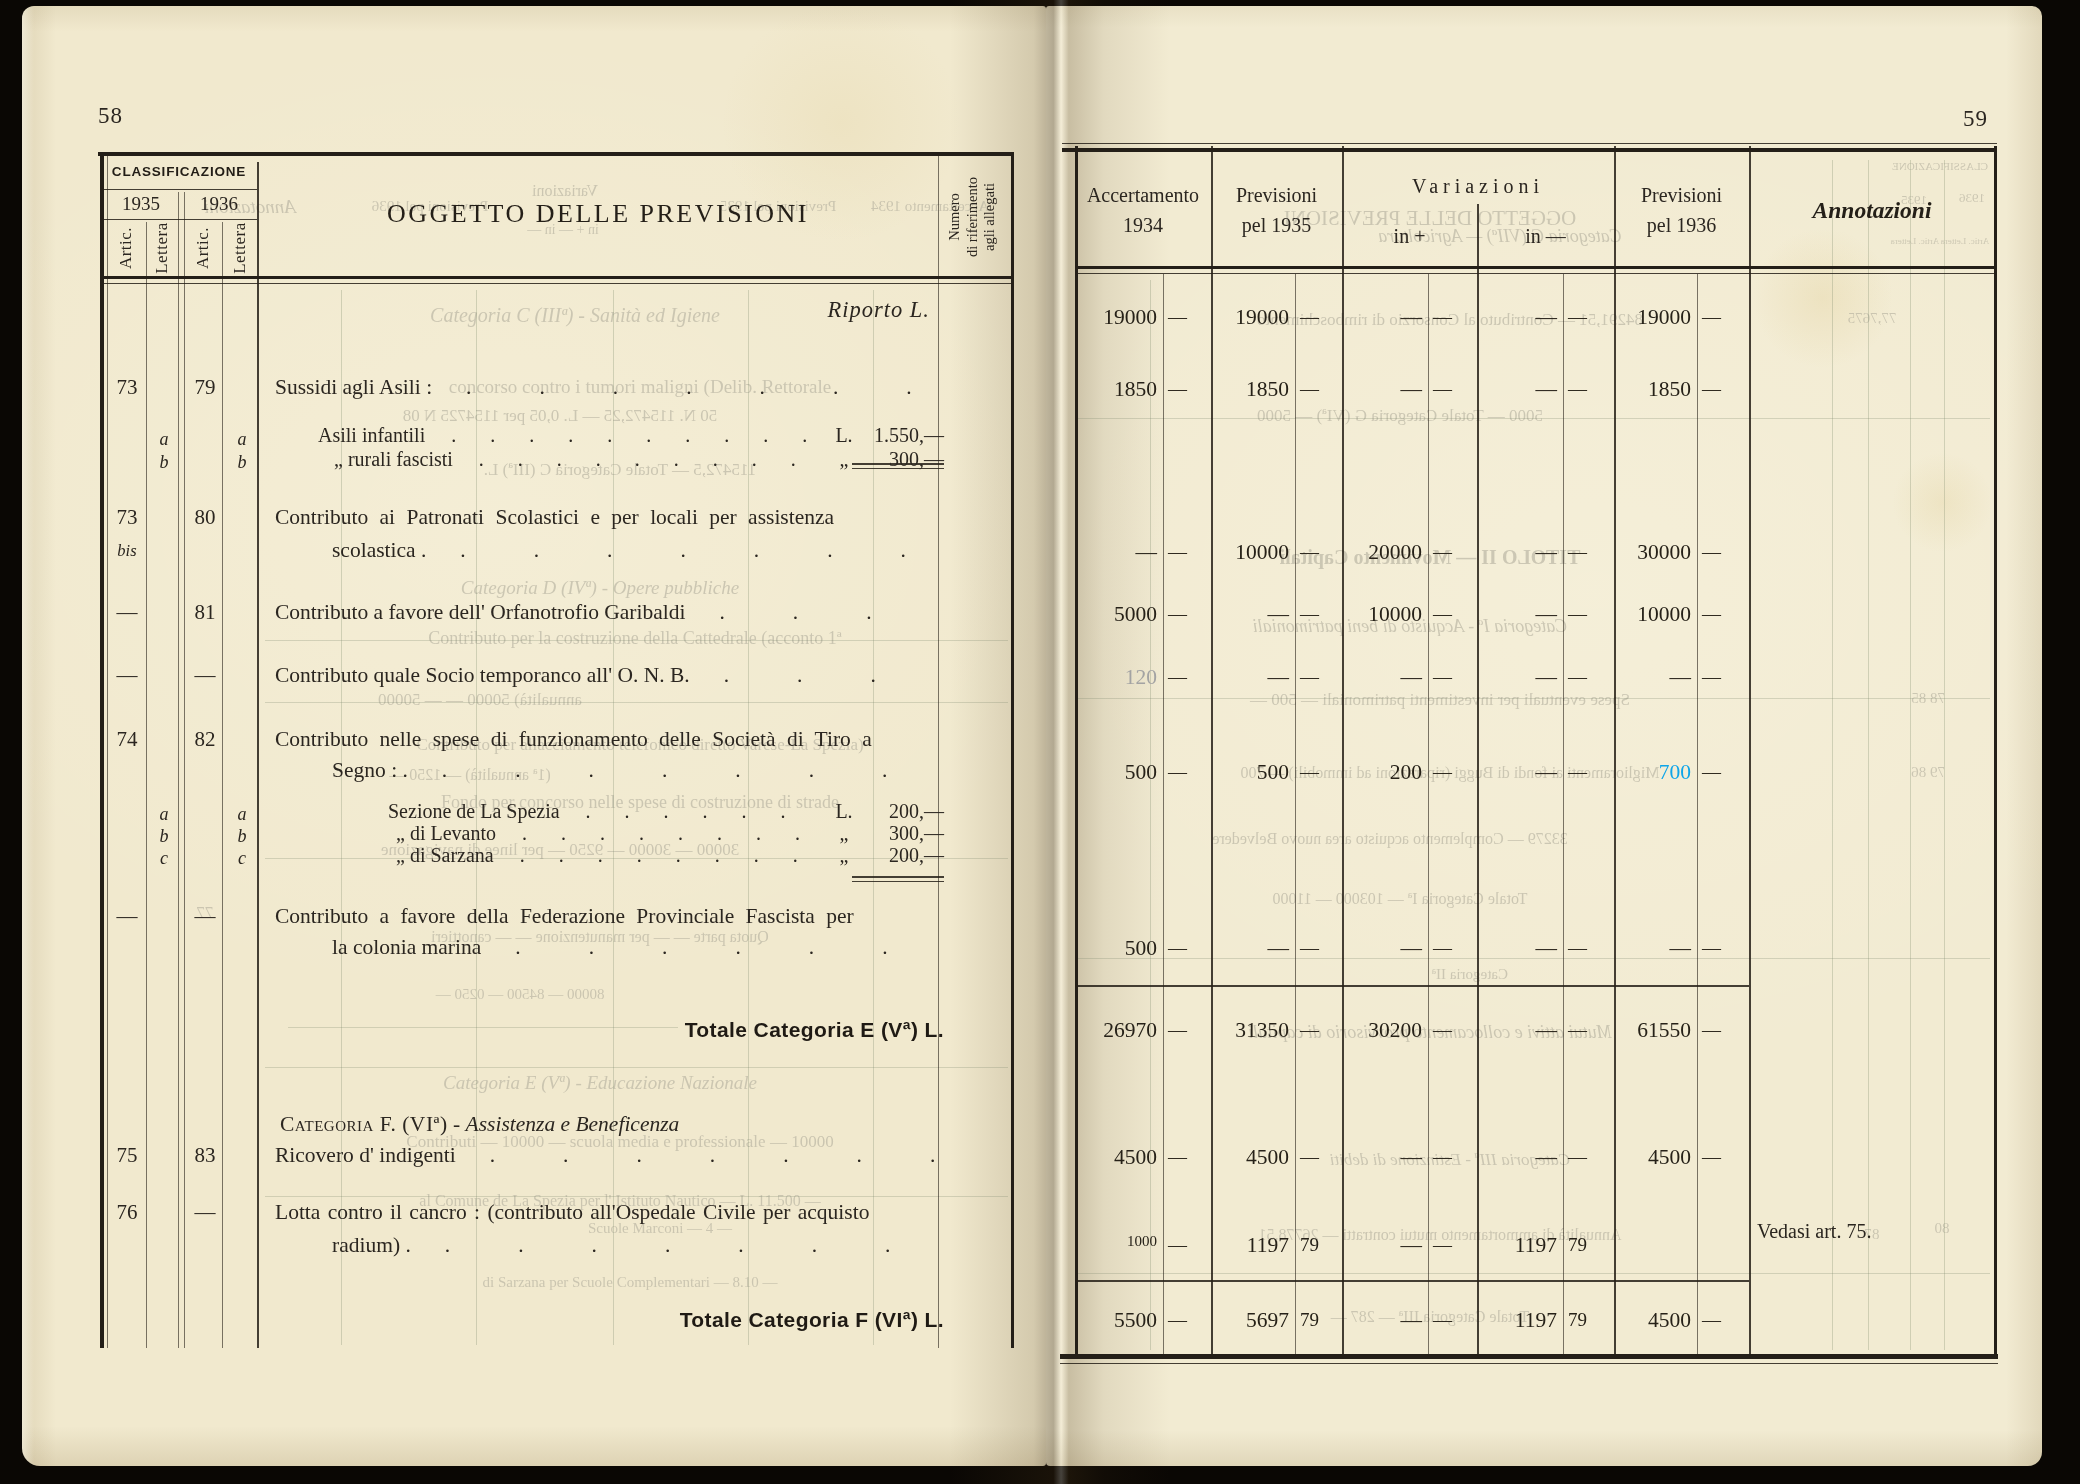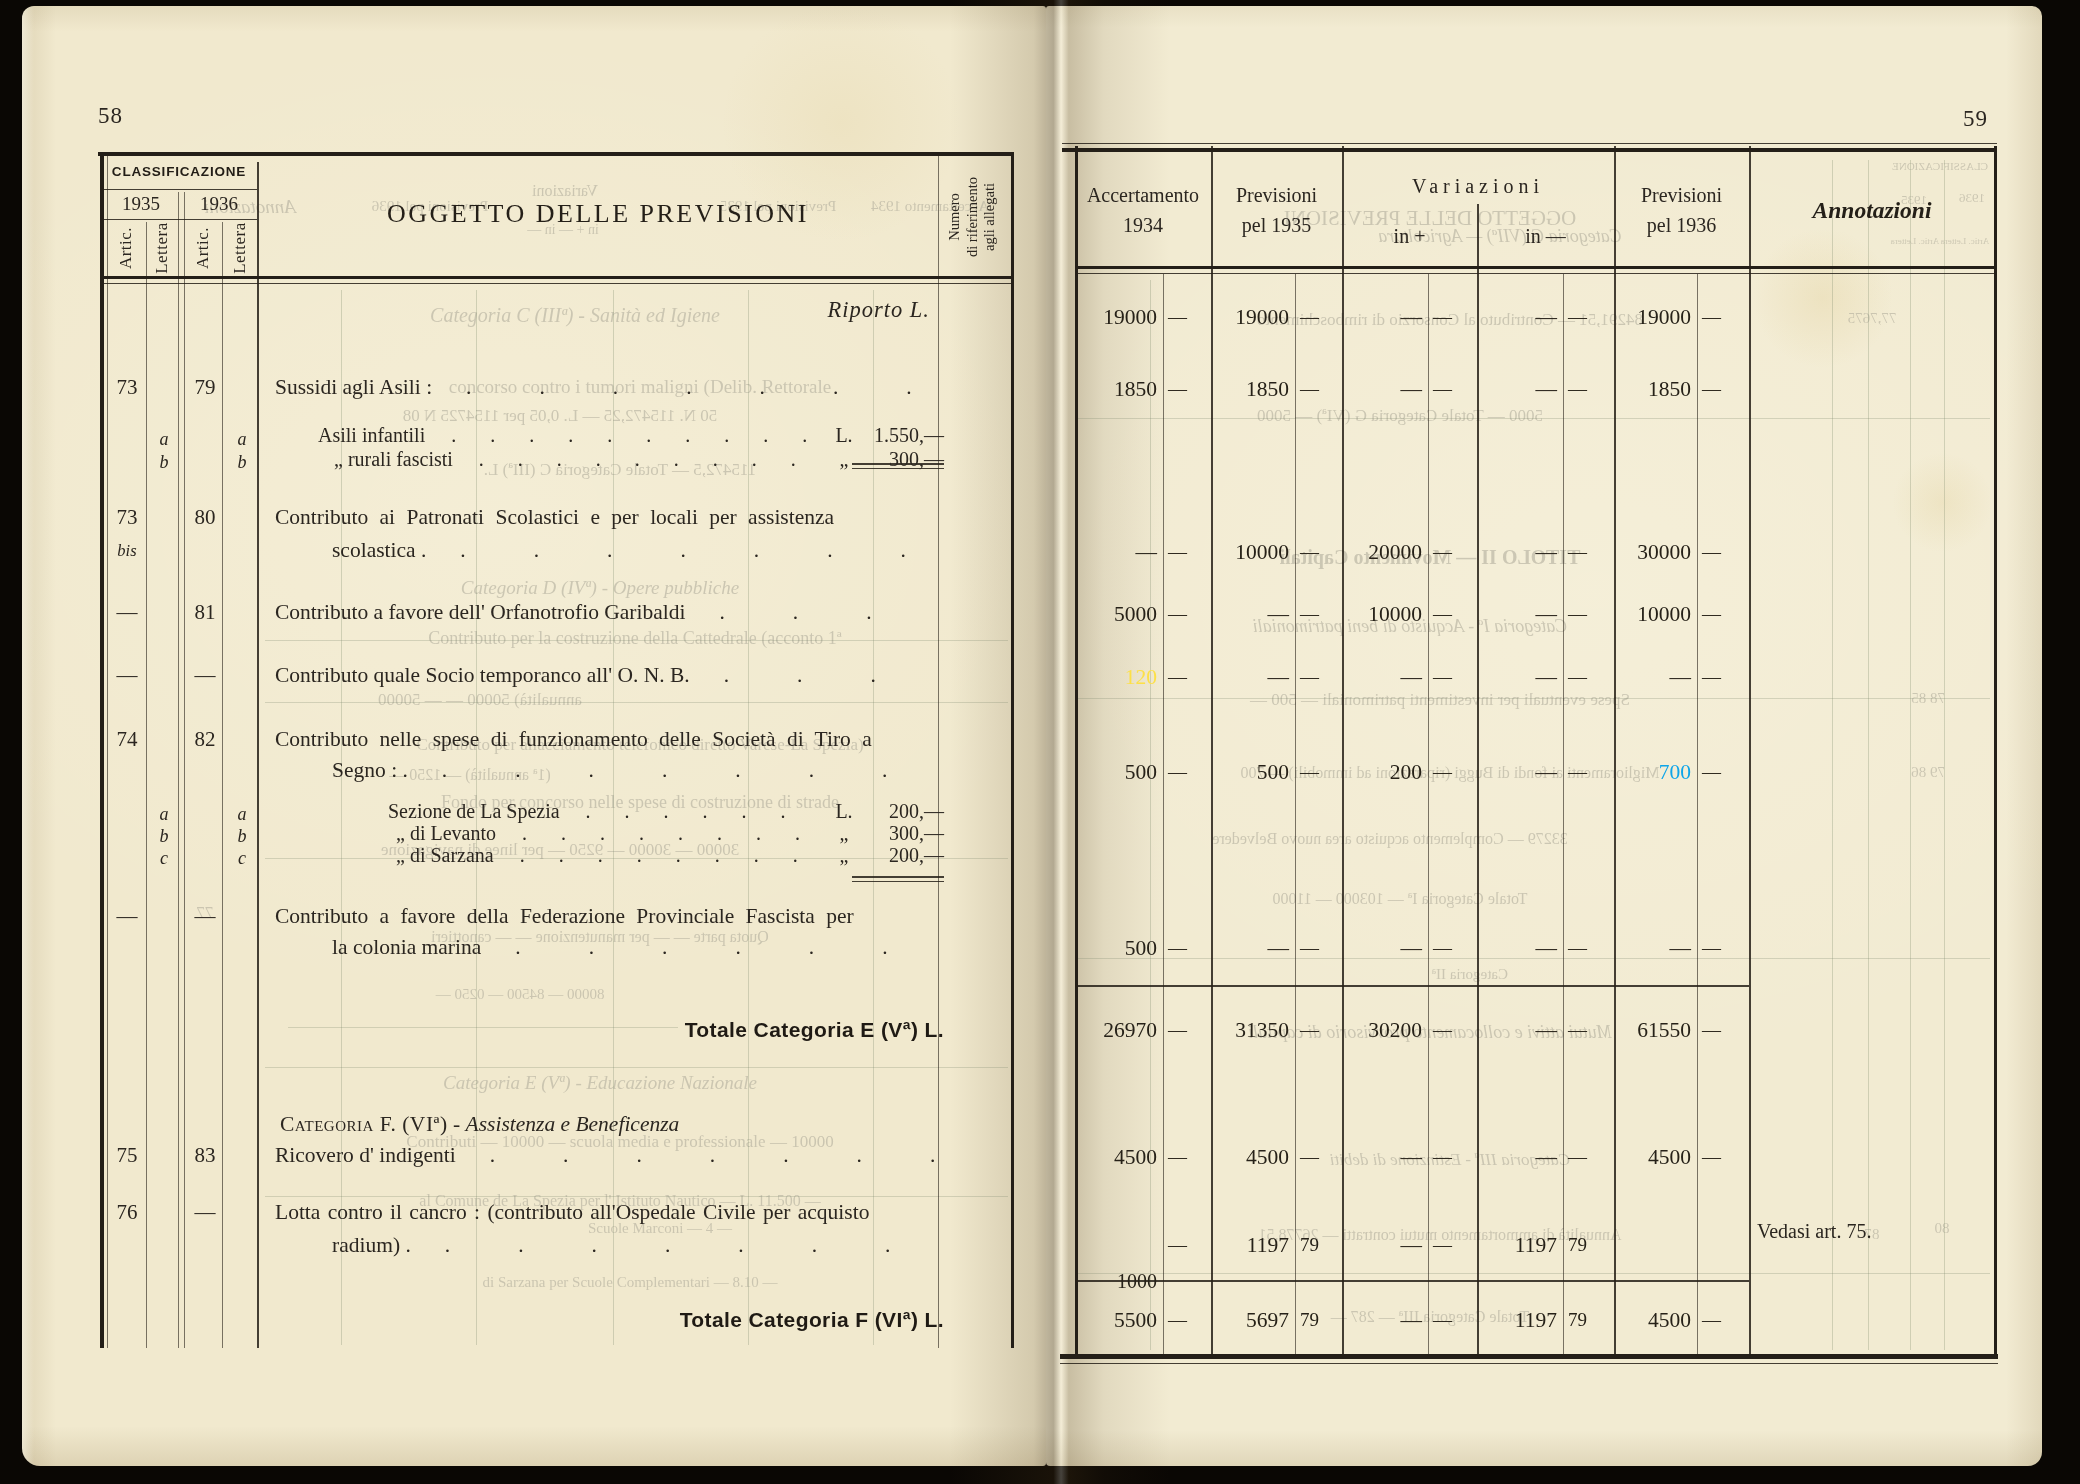--- a/index.html
+++ b/index.html
@@ -265,21 +265,21 @@
       <div style="position: absolute; left: 1300px; top: 603px; width: 40px; font-size: 19px; color: rgb(38, 33, 24);">—</div>
       <div style="position: absolute; left: 1282px; top: 602px; width: 140px; text-align: right; font-size: 21.5px; color: rgb(38, 33, 24);">10000</div>
       <div style="position: absolute; left: 1433px; top: 603px; width: 40px; font-size: 19px; color: rgb(38, 33, 24);">—</div>
       <div style="position: absolute; left: 1417px; top: 602px; width: 140px; text-align: right; font-size: 21.5px; color: rgb(38, 33, 24);">—</div>
       <div style="position: absolute; left: 1568px; top: 603px; width: 40px; font-size: 19px; color: rgb(38, 33, 24);">—</div>
       <div style="position: absolute; left: 1551px; top: 602px; width: 140px; text-align: right; font-size: 21.5px; color: rgb(38, 33, 24);">10000</div>
       <div style="position: absolute; left: 1702px; top: 603px; width: 40px; font-size: 19px; color: rgb(38, 33, 24);">—</div>
       <div style="position: absolute; left: 97px; top: 663px; width: 60px; text-align: center; font-size: 21px;">—</div>
       <div style="position: absolute; left: 175px; top: 663px; width: 60px; text-align: center; font-size: 21px;">—</div>
       <div style="position: absolute; left: 275px; top: 663px; width: 659px; height: 27px; overflow: hidden; white-space: nowrap; font-size: 21.5px;"><span>Contributo quale Socio temporanco all' O. N. B.</span><span class="dm">.............</span></div>
-      <div style="position: absolute; left: 1017px; top: 665px; width: 140px; text-align: right; font-size: 21.5px; color: #fde047;">120</div>
+      <div style="position: absolute; left: 1017px; top: 665px; width: 140px; text-align: right; font-size: 21.5px; color: #a3a3a3;">120</div>
       <div style="position: absolute; left: 1168px; top: 666px; width: 40px; font-size: 19px; color: rgb(38, 33, 24);">—</div>
       <div style="position: absolute; left: 1149px; top: 665px; width: 140px; text-align: right; font-size: 21.5px; color: rgb(38, 33, 24);">—</div>
       <div style="position: absolute; left: 1300px; top: 666px; width: 40px; font-size: 19px; color: rgb(38, 33, 24);">—</div>
       <div style="position: absolute; left: 1282px; top: 665px; width: 140px; text-align: right; font-size: 21.5px; color: rgb(38, 33, 24);">—</div>
       <div style="position: absolute; left: 1433px; top: 666px; width: 40px; font-size: 19px; color: rgb(38, 33, 24);">—</div>
       <div style="position: absolute; left: 1417px; top: 665px; width: 140px; text-align: right; font-size: 21.5px; color: rgb(38, 33, 24);">—</div>
       <div style="position: absolute; left: 1568px; top: 666px; width: 40px; font-size: 19px; color: rgb(38, 33, 24);">—</div>
       <div style="position: absolute; left: 1551px; top: 665px; width: 140px; text-align: right; font-size: 21.5px; color: rgb(38, 33, 24);">—</div>
       <div style="position: absolute; left: 1702px; top: 666px; width: 40px; font-size: 19px; color: rgb(38, 33, 24);">—</div>
       <div style="position: absolute; left: 97px; top: 727px; width: 60px; text-align: center; font-size: 21px;">74</div>
@@ -332,21 +332,21 @@
       <div style="position: absolute; left: 1282px; top: 1145px; width: 140px; text-align: right; font-size: 21.5px; color: rgb(38, 33, 24);">—</div>
       <div style="position: absolute; left: 1433px; top: 1146px; width: 40px; font-size: 19px; color: rgb(38, 33, 24);">—</div>
       <div style="position: absolute; left: 1417px; top: 1145px; width: 140px; text-align: right; font-size: 21.5px; color: rgb(38, 33, 24);">—</div>
       <div style="position: absolute; left: 1568px; top: 1146px; width: 40px; font-size: 19px; color: rgb(38, 33, 24);">—</div>
       <div style="position: absolute; left: 1551px; top: 1145px; width: 140px; text-align: right; font-size: 21.5px; color: rgb(38, 33, 24);">4500</div>
       <div style="position: absolute; left: 1702px; top: 1146px; width: 40px; font-size: 19px; color: rgb(38, 33, 24);">—</div>
       <div style="position: absolute; left: 97px; top: 1200px; width: 60px; text-align: center; font-size: 21px;">76</div>
       <div style="position: absolute; left: 175px; top: 1200px; width: 60px; text-align: center; font-size: 21px;">—</div>
       <div style="position: absolute; left: 275px; top: 1200px; width: 659px; height: 27px; overflow: hidden; white-space: nowrap; font-size: 21.5px; word-spacing: 2px;"><span>Lotta contro il cancro : (contributo all'Ospedale Civile per acquisto</span></div>
       <div style="position: absolute; left: 332px; top: 1233px; width: 602px; height: 27px; overflow: hidden; white-space: nowrap; font-size: 21.5px;"><span>radium) .</span><span class="dm">.............</span></div>
-      <div style="position: absolute; left: 1017px; top: 1233px; width: 140px; text-align: right; font-size: 20px; color: rgb(38, 33, 24); margin-top: 37px;">1000</div>
+      <div style="position: absolute; left: 1017px; top: 1233px; width: 140px; text-align: right; font-size: 15px; color: rgb(38, 33, 24);">1000</div>
       <div style="position: absolute; left: 1168px; top: 1234px; width: 40px; font-size: 19px; color: rgb(38, 33, 24);">—</div>
       <div style="position: absolute; left: 1149px; top: 1233px; width: 140px; text-align: right; font-size: 21.5px; color: rgb(38, 33, 24);">1197</div>
       <div style="position: absolute; left: 1300px; top: 1234px; width: 40px; font-size: 19px; color: rgb(38, 33, 24);">79</div>
       <div style="position: absolute; left: 1282px; top: 1233px; width: 140px; text-align: right; font-size: 21.5px; color: rgb(38, 33, 24);">—</div>
       <div style="position: absolute; left: 1433px; top: 1234px; width: 40px; font-size: 19px; color: rgb(38, 33, 24);">—</div>
       <div style="position: absolute; left: 1417px; top: 1233px; width: 140px; text-align: right; font-size: 21.5px; color: rgb(38, 33, 24);">1197</div>
       <div style="position: absolute; left: 1568px; top: 1234px; width: 40px; font-size: 19px; color: rgb(38, 33, 24);">79</div>
       <div style="position: absolute; left: 1757px; top: 1220px; font-size: 20px;">Vedasi art. 75.</div>
       <div style="position: absolute; right: 1136px; top: 1308px; font-family: &quot;Liberation Sans&quot;, &quot;DejaVu Sans&quot;, sans-serif; font-weight: bold; font-size: 21px; letter-spacing: 0.4px; color: rgb(31, 26, 20);">Totale Categoria F (VIª) L.</div>
       <div style="position: absolute; left: 1017px; top: 1308px; width: 140px; text-align: right; font-size: 21.5px; color: rgb(38, 33, 24);">5500</div>

